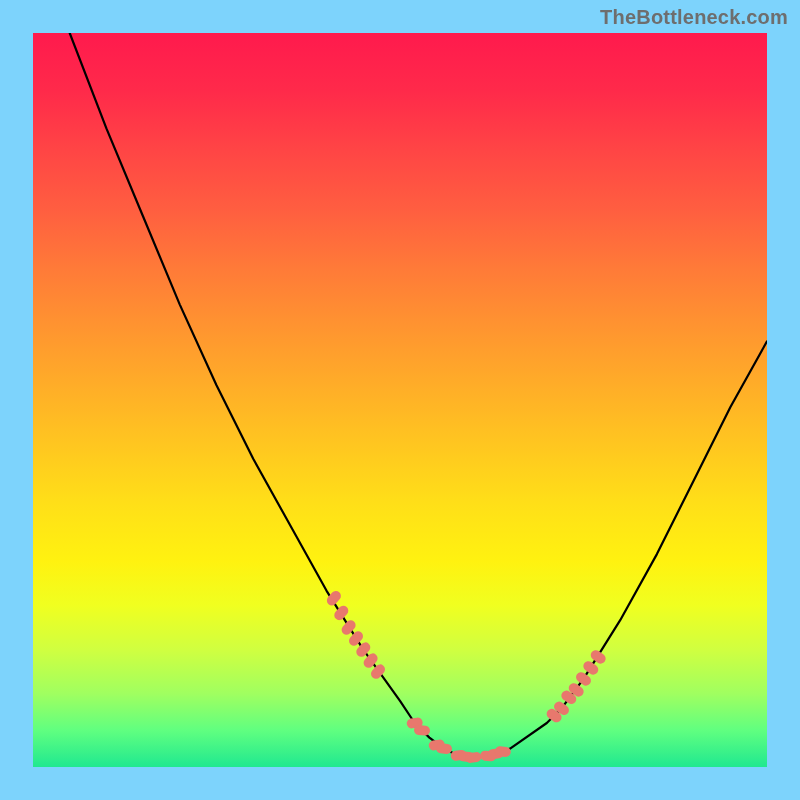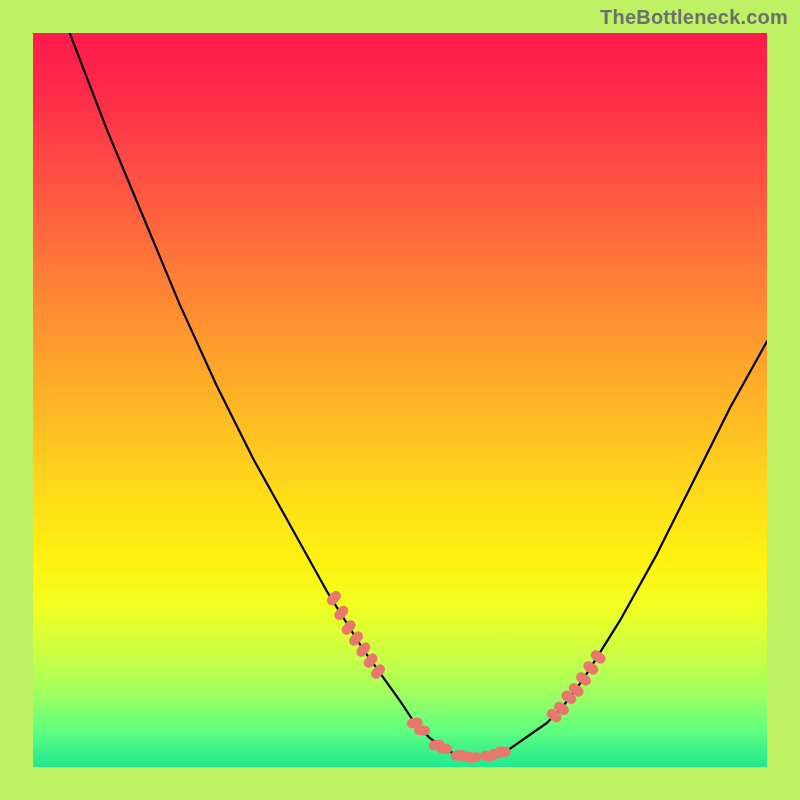--- a/index.html
+++ b/index.html
@@ -9,21 +9,21 @@
     height: 800px;
     background: #000;
     overflow: hidden;
   }
   .frame {
     position: absolute;
     top: 0;
     left: 0;
     width: 800px;
     height: 800px;
-    background: #bef264;
+    background: #7dd3fc;
   }
   .plot {
     position: absolute;
     top: 33px;
     left: 33px;
     width: 734px;
     height: 734px;
     background: linear-gradient(to bottom,
       #ff1a4d 0%,
       #ff2a4a 8%,

